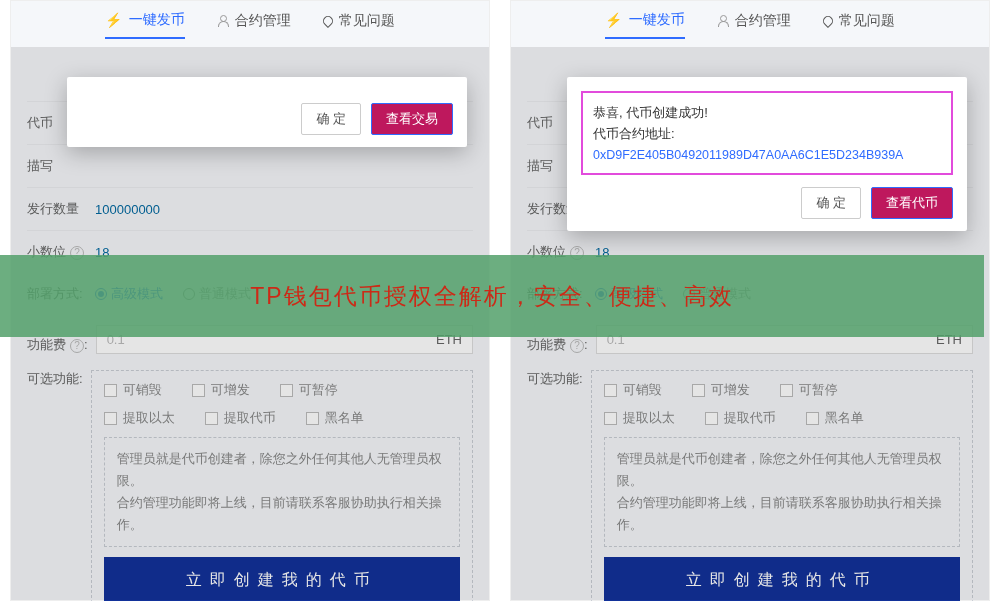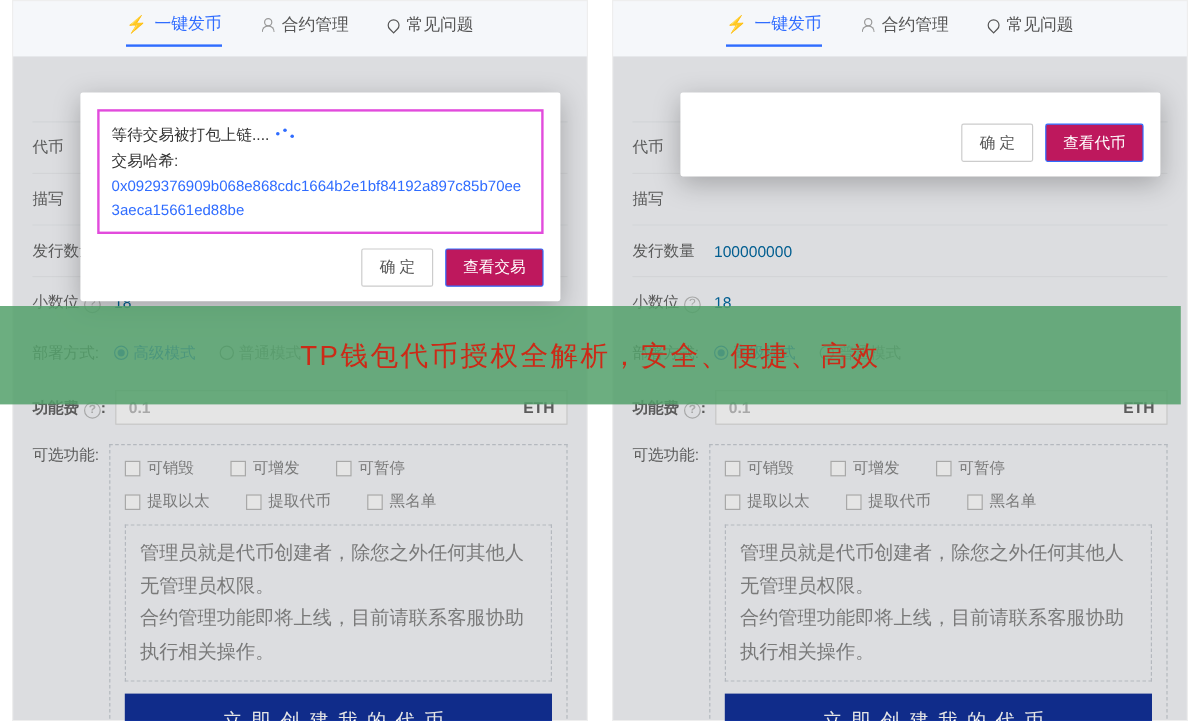--- a/index.html
+++ b/index.html
@@ -30,30 +30,30 @@
   .form { padding: 56px 16px 0; font-size: 13px; color: #666; }
   .row { display: flex; align-items: center; padding: 12px 0; border-top: 1px solid rgba(0,0,0,0.04); }
   .row .label { width: 68px; flex-shrink: 0; color: #666; }
   .row .value { color: #0369a1; }
   .help { display:inline-block; width:14px; height:14px; border:1px solid #bbb; border-radius:50%; font-size:10px; line-height:12px; text-align:center; color:#bbb; margin-left:4px; }
   .radio { display:inline-flex; align-items:center; gap:4px; margin-right:20px; color:#999; }
   .radio.sel { color:#2f6cff; }
   .radio .dot { width:12px; height:12px; border:1px solid #999; border-radius:50%; display:inline-flex; align-items:center; justify-content:center; }
   .radio.sel .dot { border-color:#2f6cff; }
   .radio.sel .dot::after { content:""; width:6px; height:6px; background:#2f6cff; border-radius:50%; }
-  .fee-row { display:flex; align-items:center; padding: 10px 0 8px; font-weight: bold; }
+  .fee-row { display:flex; align-items:flex-end; padding: 10px 0 8px; }
   .fee-box { flex:1; display:flex; align-items:center; border:1px solid #ddd; background:#fff; padding:6px 10px; margin-left:8px; }
   .fee-box .v { flex:1; color:#bbb; }
   .fee-box .unit { color:#666; }
   .opts-wrap { display:flex; padding:8px 0 4px; }
   .opts { border:1px dashed #c9cdd4; padding:10px 12px 8px; flex:1; margin-left:8px; }
   .opt-line { display:flex; gap:30px; margin-bottom:10px; }
   .chk { display:inline-flex; align-items:center; gap:6px; color:#888; font-size:13px; }
   .chk .box { width:13px; height:13px; border:1px solid #bbb; background:#fff; }
-  .note { border:1px dashed #c9cdd4; padding:10px 12px; font-size:16px; color:#888; line-height:1.7; margin-top:4px; }
+  .note { border:1px dashed #c9cdd4; padding:10px 12px; font-size:13px; color:#888; line-height:1.7; margin-top:4px; }
   .create { margin-top:10px; background:#12329a; color:#fff; text-align:center; padding:13px 0; font-size:16px; letter-spacing:8px; cursor:pointer; }
 
   .banner { position:absolute; left:0; right:16px; top:255px; background:rgba(82,160,106,0.85); height:82px; display:flex; align-items:center; justify-content:center; }
   .banner span { color:#cc2a17; font-size:23px; letter-spacing:2px; font-weight:400; }
   .pin { display:inline-block; width:10px; height:10px; border:1.5px solid #555; border-radius:50% 50% 50% 0; transform:rotate(-45deg); }
   .person { display:inline-block; width:12px; height:12px; position:relative; }
   .person::before { content:""; position:absolute; top:0; left:3px; width:5px; height:5px; border:1px solid #999; border-radius:50%; }
   .person::after { content:""; position:absolute; bottom:0; left:1px; width:9px; height:5px; border:1px solid #999; border-bottom:none; border-radius:6px 6px 0 0; }
   .bolt { color:#2f6cff; font-size:14px; }
   .ftrunc { color:#666; }
@@ -147,25 +147,20 @@
             <div>管理员就是代币创建者，除您之外任何其他人无管理员权限。</div>
             <div>合约管理功能即将上线，目前请联系客服协助执行相关操作。</div>
           </div>
           <div class="create">立即创建我的代币</div>
         </div>
       </div>
     </div>
 
     <div class="overlay"></div>
     <div class="modal">
-      <div class="modal-inner">
-        <div class="title"><span>等待交易被打包上链....</span><span class="spinner"><i></i><i></i><i></i></span></div>
-        <div class="hashlabel">交易哈希:</div>
-        <div class="hash">0x0929376909b068e868cdc1664b2e1bf84192a897c85b70ee3aeca15661ed88be</div>
-      </div>
       <div class="modal-actions">
         <div class="btn btn-plain">确 定</div>
         <div class="btn btn-primary">查看交易</div>
       </div>
     </div>
   </div>
 
   <div class="panel right">
     <div class="tabs">
       <div class="tab active">
@@ -250,20 +245,25 @@
             <div>管理员就是代币创建者，除您之外任何其他人无管理员权限。</div>
             <div>合约管理功能即将上线，目前请联系客服协助执行相关操作。</div>
           </div>
           <div class="create">立即创建我的代币</div>
         </div>
       </div>
     </div>
 
     <div class="overlay"></div>
     <div class="modal">
+      <div class="modal-inner">
+        <div class="title">恭喜, 代币创建成功!</div>
+        <div class="hashlabel">代币合约地址:</div>
+        <div class="hash">0xD9F2E405B0492011989D47A0AA6C1E5D234B939A</div>
+      </div>
       <div class="modal-actions">
         <div class="btn btn-plain">确 定</div>
         <div class="btn btn-primary">查看代币</div>
       </div>
     </div>
   </div>
 
   <div class="banner">
     <span>TP钱包代币授权全解析，安全、便捷、高效</span>
   </div>

